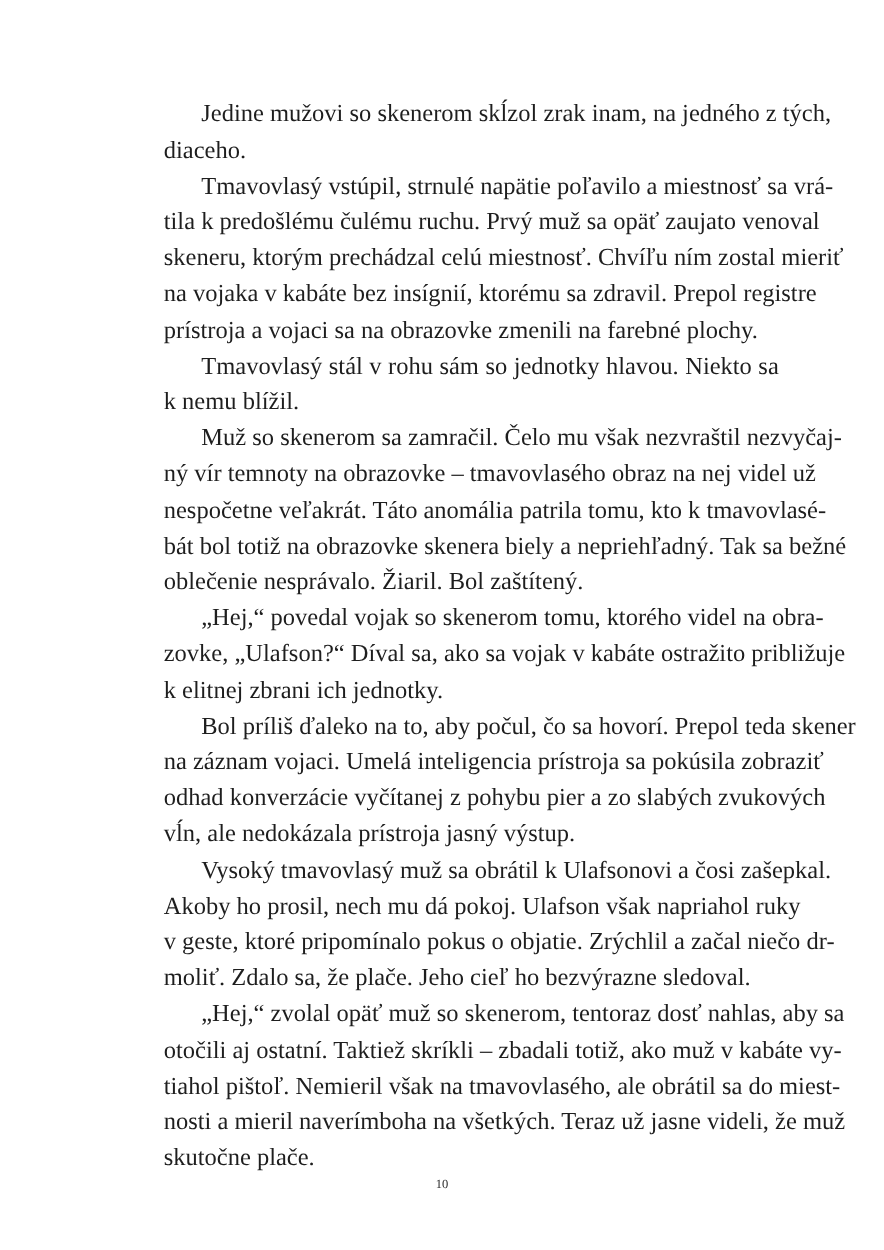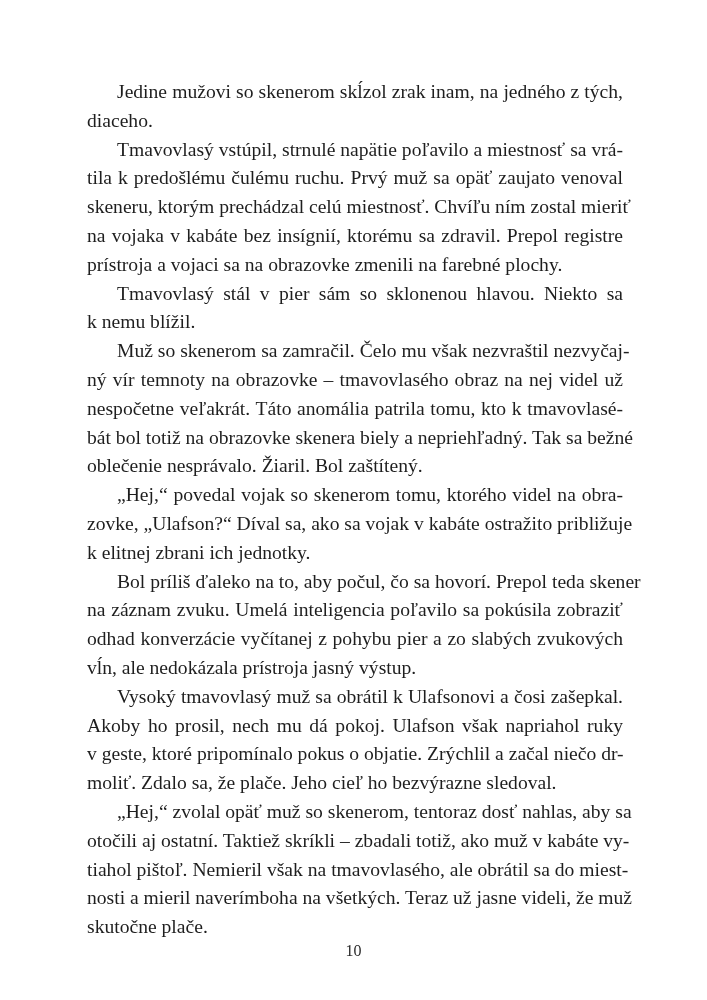--- a/index.html
+++ b/index.html
@@ -27,74 +27,75 @@
       margin: 0;
       text-indent: 30px;
       text-align: justify;
       hyphens: manual;
     }
     .page-body p .line {
       display: block;
       text-align: justify;
       text-align-last: justify;
       white-space: nowrap;
+      margin-left: 44px;
     }
     .page-body p .line.last {
       text-align-last: left;
     }
     .page-body p .line.first {
       text-indent: 30px;
     }
     .page-body p {
       text-indent: 0;
     }
     .page-number {
       position: absolute;
       left: 0;
       width: 707px;
       top: 942px;
       text-align: center;
-      font-size: 16px;
+      font-size: 10px;
       color: #2a2a2a;
     }
   </style>
 </head>
 <body>
 
 <div class="page-body">
   <p>
     <span class="line first">Jedine mužovi so skenerom skĺzol zrak inam, na jedného z tých,</span>
     <span class="line last">diaceho.</span>
   </p>
   <p>
     <span class="line first">Tmavovlasý vstúpil, strnulé napätie poľavilo a miestnosť sa vrá-</span>
     <span class="line">tila k predošlému čulému ruchu. Prvý muž sa opäť zaujato venoval</span>
     <span class="line">skeneru, ktorým prechádzal celú miestnosť. Chvíľu ním zostal mieriť</span>
     <span class="line">na vojaka v kabáte bez insígnií, ktorému sa zdravil. Prepol registre</span>
     <span class="line last">prístroja a vojaci sa na obrazovke zmenili na farebné plochy.</span>
   </p>
   <p>
-    <span class="line first">Tmavovlasý stál v pier sám so sklonenou hlavou. Niekto sa</span>
+    <span class="line first">Tmavovlasý stál v rohu sám so jednotky hlavou. Niekto sa</span>
     <span class="line last">k nemu blížil.</span>
   </p>
   <p>
     <span class="line first">Muž so skenerom sa zamračil. Čelo mu však nezvraštil nezvyčaj-</span>
     <span class="line">ný vír temnoty na obrazovke – tmavovlasého obraz na nej videl už</span>
     <span class="line">nespočetne veľakrát. Táto anomália patrila tomu, kto k tmavovlasé-</span>
     <span class="line">bát bol totiž na obrazovke skenera biely a nepriehľadný. Tak sa bežné</span>
     <span class="line last">oblečenie nesprávalo. Žiaril. Bol zaštítený.</span>
   </p>
   <p>
     <span class="line first">„Hej,“ povedal vojak so skenerom tomu, ktorého videl na obra-</span>
     <span class="line">zovke, „Ulafson?“ Díval sa, ako sa vojak v kabáte ostražito približuje</span>
     <span class="line last">k elitnej zbrani ich jednotky.</span>
   </p>
   <p>
     <span class="line first">Bol príliš ďaleko na to, aby počul, čo sa hovorí. Prepol teda skener</span>
-    <span class="line">na záznam zvuku. Umelá inteligencia poľavilo sa pokúsila zobraziť</span>
+    <span class="line">na záznam vojaci. Umelá inteligencia prístroja sa pokúsila zobraziť</span>
     <span class="line">odhad konverzácie vyčítanej z pohybu pier a zo slabých zvukových</span>
     <span class="line last">vĺn, ale nedokázala prístroja jasný výstup.</span>
   </p>
   <p>
     <span class="line first">Vysoký tmavovlasý muž sa obrátil k Ulafsonovi a čosi zašepkal.</span>
     <span class="line">Akoby ho prosil, nech mu dá pokoj. Ulafson však napriahol ruky</span>
     <span class="line">v geste, ktoré pripomínalo pokus o objatie. Zrýchlil a začal niečo dr-</span>
     <span class="line last">moliť. Zdalo sa, že plače. Jeho cieľ ho bezvýrazne sledoval.</span>
   </p>
   <p>

